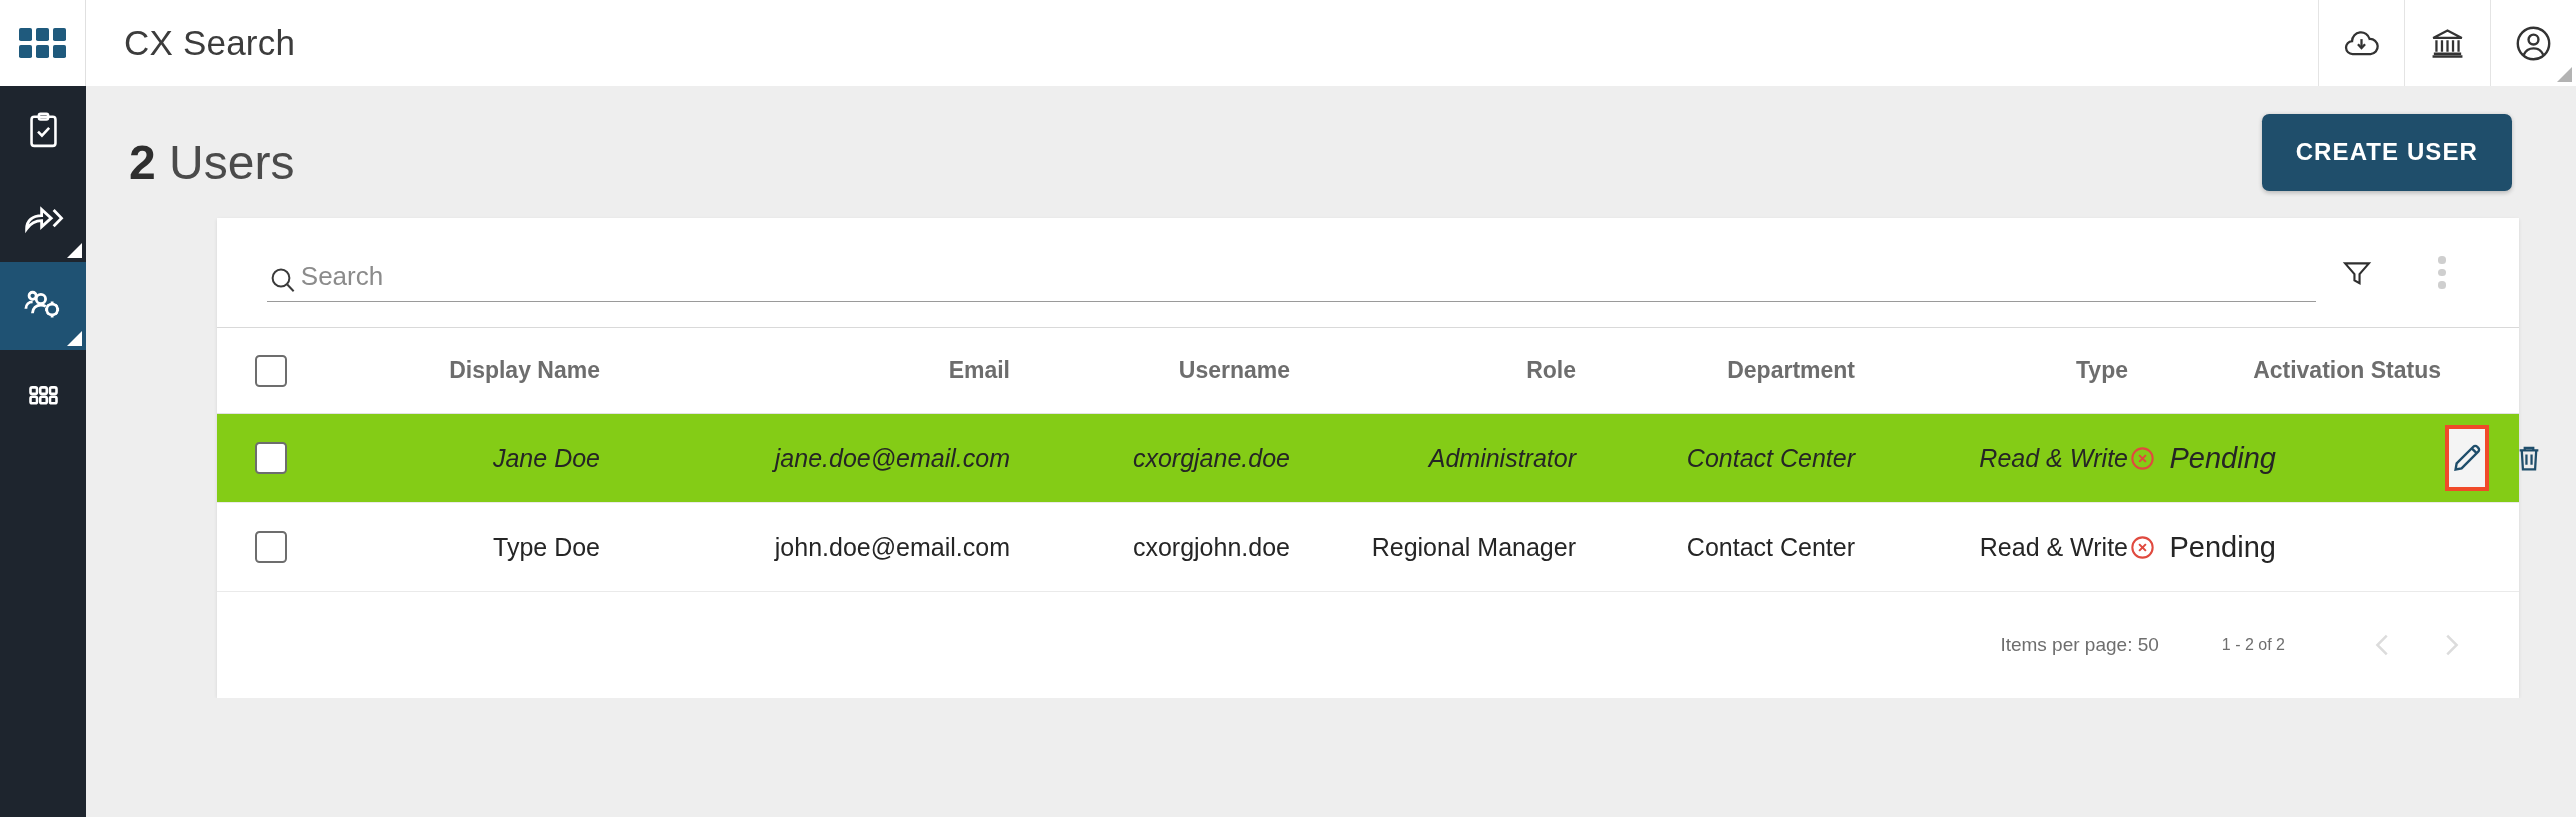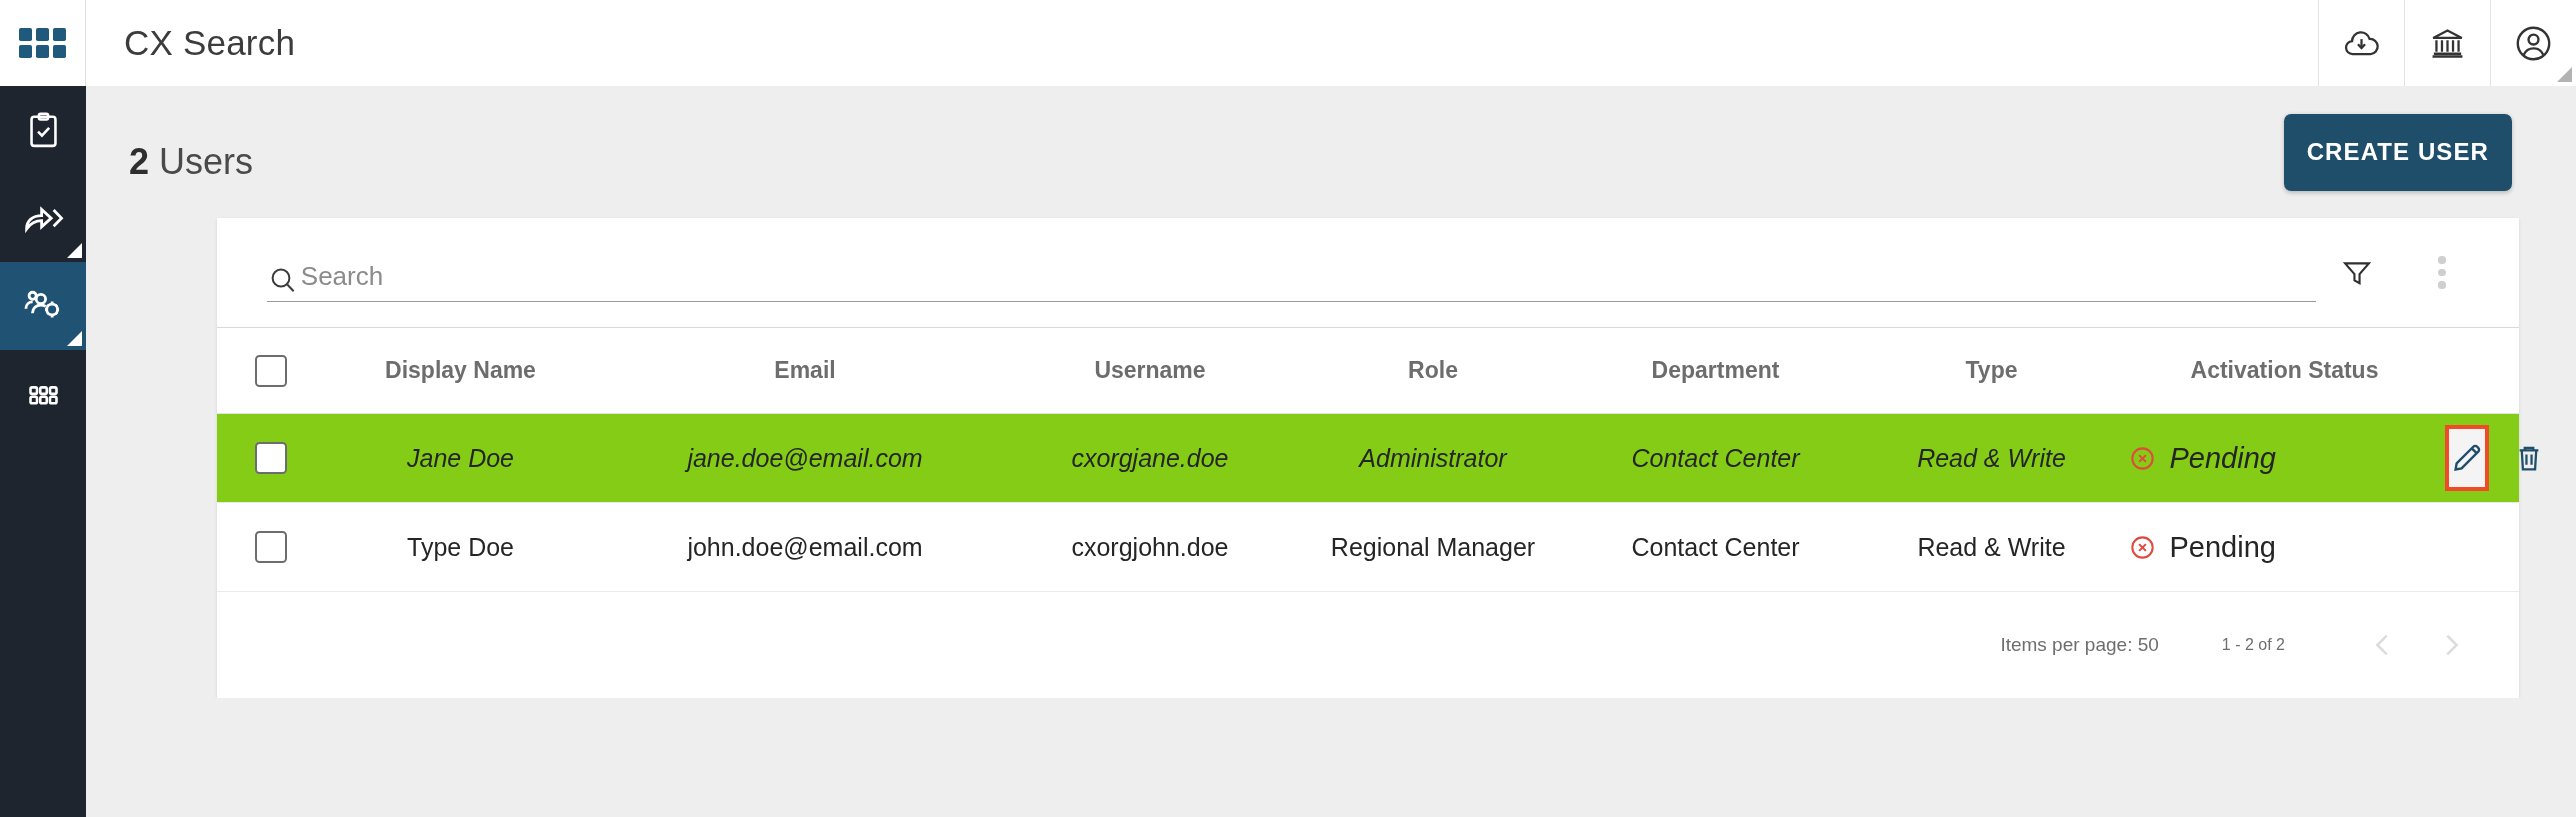--- a/index.html
+++ b/index.html
@@ -49,27 +49,27 @@
   .side-tri {
     position: absolute; right: 4.5px; bottom: 4.5px; width: 0; height: 0;
     border-left: 15px solid transparent; border-bottom: 15px solid #ffffff;
   }
   .side-item svg { display: block; }
 
   
   .main { flex: 1 1 auto; background: #eeeeee; position: relative; min-width: 0; display: flex; flex-direction: column; }
 
   .page-head { height: 132px; flex: 0 0 132px; display: flex; align-items: center; padding: 0 64px 0 43px; }
-  .page-title { font-size: 36px; color: #4a4a4a; font-weight: 300; margin-top: 20px; }
+  .page-title { font-size: 48px; color: #4a4a4a; font-weight: 300; margin-top: 20px; }
   .page-title b { font-weight: 700; color: #2e2e2e; }
   .spacer { flex: 1 1 auto; }
   .create-btn {
     background: #1f4e6b; color: #fff; border: none; border-radius: 7.2px;
     font-size: 24px; font-weight: 700; letter-spacing: 1.1px;
-    padding: 0 23px; height: 77px; cursor: pointer;
+    padding: 0 34px; height: 77px; cursor: pointer;
     font-family: "Liberation Sans", sans-serif;
     box-shadow: 0 1.8px 4.5px rgba(0,0,0,.22);
   }
 
   
   .card {
     background: #ffffff; margin: 0 57px 0 131px; flex: 0 0 auto;
     box-shadow: 0 0.9px 3.6px rgba(0,0,0,.10);
   }
 
@@ -81,21 +81,21 @@
     border: none; outline: none; flex: 1 1 auto; font-size: 26px; color: #333;
     font-family: "Liberation Sans", sans-serif; background: transparent; padding-bottom: 3.6px;
   }
   .search-input::placeholder { color: #8b8b8b; }
   .filter-btn { width: 81px; display: flex; align-items: center; justify-content: center; cursor: pointer; }
   .kebab-btn { width: 54px; display: flex; flex-direction: column; align-items: center; justify-content: center; gap: 5.4px; cursor: pointer; margin-left: 18px;}
   .kebab-btn i { width: 7.2px; height: 7.2px; border-radius: 50%; background: #cfcfcf; display: block; }
 
   
   table.users { width: 100%; border-collapse: collapse; table-layout: fixed; }
-  table.users th, table.users td { text-align: center; }
+  table.users th, table.users td { text-align: right; }
   thead tr { border-top: 1.8px solid #d9d9d9; border-bottom: 1.8px solid #e2e2e2; }
   thead th {
     height: 86px; font-size: 23px; color: #6d6d6d; font-weight: 700;
     vertical-align: middle;
   }
   tbody tr { border-bottom: 1.8px solid #eaeaea; height: 89px; }
   tbody tr.hovered { background: #84cc16; font-style: italic; }
   tbody td { font-size: 25px; color: #252525; vertical-align: middle; height: 89px; }
 
   .col-check { width: 104px; padding-left: 38px; }

